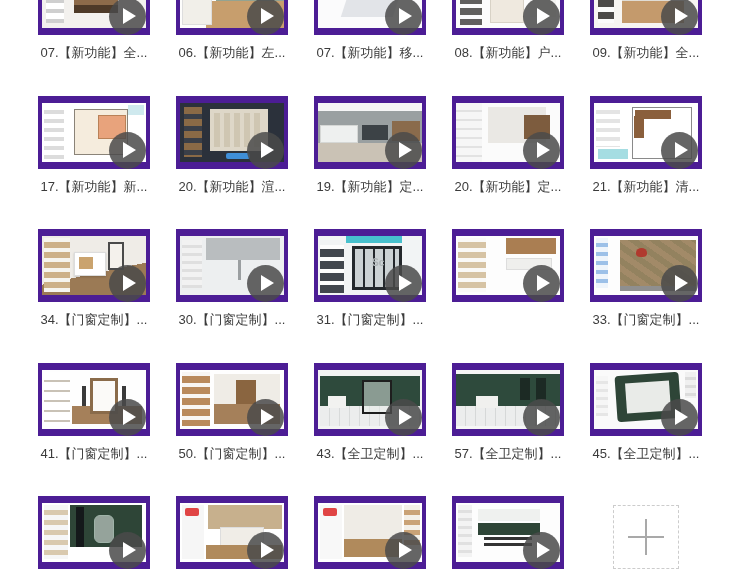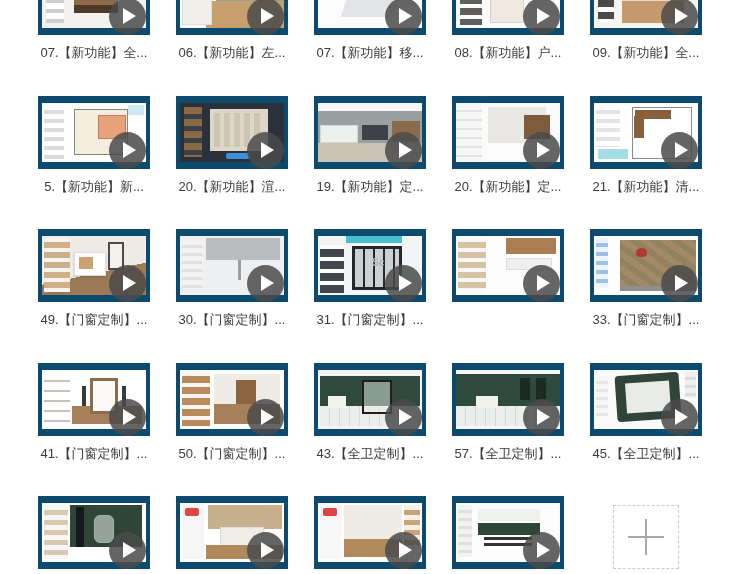--- a/index.html
+++ b/index.html
@@ -1,21 +1,21 @@
 <!DOCTYPE html>
 <html><head>
 <meta charset="utf-8">
 <style>
   html,body{margin:0;padding:0;overflow:hidden;}
   body{width:750px;height:574px;background:#ffffff;position:relative;
        font-family:"Liberation Sans","DejaVu Sans",sans-serif;}
   .grid{position:absolute;left:38px;top:-38px;display:grid;
         grid-template-columns:repeat(5,112px);column-gap:26px;grid-auto-rows:133.5px;}
   .card{width:112px;}
-  .thumb{position:relative;width:112px;height:73px;background:#0c4a6e;overflow:hidden;cursor:pointer;}
+  .thumb{position:relative;width:112px;height:73px;background:#4c1d95;overflow:hidden;cursor:pointer;}
   .scene{position:absolute;left:4px;right:4px;top:7px;bottom:7px;overflow:hidden;}
   .scene i{position:absolute;display:block;}
   .play{position:absolute;left:71px;top:36px;width:37px;height:37px;border-radius:50%;
         background:rgba(74,74,74,.85);}
   .play::after{content:"";position:absolute;left:14px;top:10px;width:0;height:0;
         border-left:13px solid #fff;border-top:8.5px solid transparent;border-bottom:8.5px solid transparent;}
   .caption{margin-top:10px;height:16px;line-height:16px;font-size:13px;color:#3b3b3b;
         text-align:center;white-space:nowrap;overflow:hidden;}
   .wm{position:absolute;left:58px;top:28px;font-size:10px;font-weight:bold;color:#aeb4b6;}
 
@@ -180,21 +180,21 @@
   <div class="card">
     <div class="thumb">
       <div class="scene s17">
           <i class="a"></i>
           <i class="b"></i>
           <i class="c"></i>
           <i class="d"></i>
         </div>
       <div class="play"></div>
     </div>
-    <div class="caption">5.【新功能】新...</div>
+    <div class="caption">17.【新功能】新...</div>
   </div>
   <div class="card">
     <div class="thumb">
       <div class="scene s18">
           <i class="a"></i>
           <i class="b"></i>
           <i class="d"></i>
           <i class="c"></i>
         </div>
       <div class="play"></div>
@@ -238,21 +238,21 @@
 
   <div class="card">
     <div class="thumb">
       <div class="scene s29">
           <i class="a"></i>
           <i class="b"></i>
           <i class="c"></i>
         </div>
       <div class="play"></div>
     </div>
-    <div class="caption">49.【门窗定制】...</div>
+    <div class="caption">34.【门窗定制】...</div>
   </div>
   <div class="card">
     <div class="thumb">
       <div class="scene s30">
           <i class="a"></i>
           <i class="b"></i>
           <i class="c"></i>
         </div>
       <div class="play"></div>
     </div>

